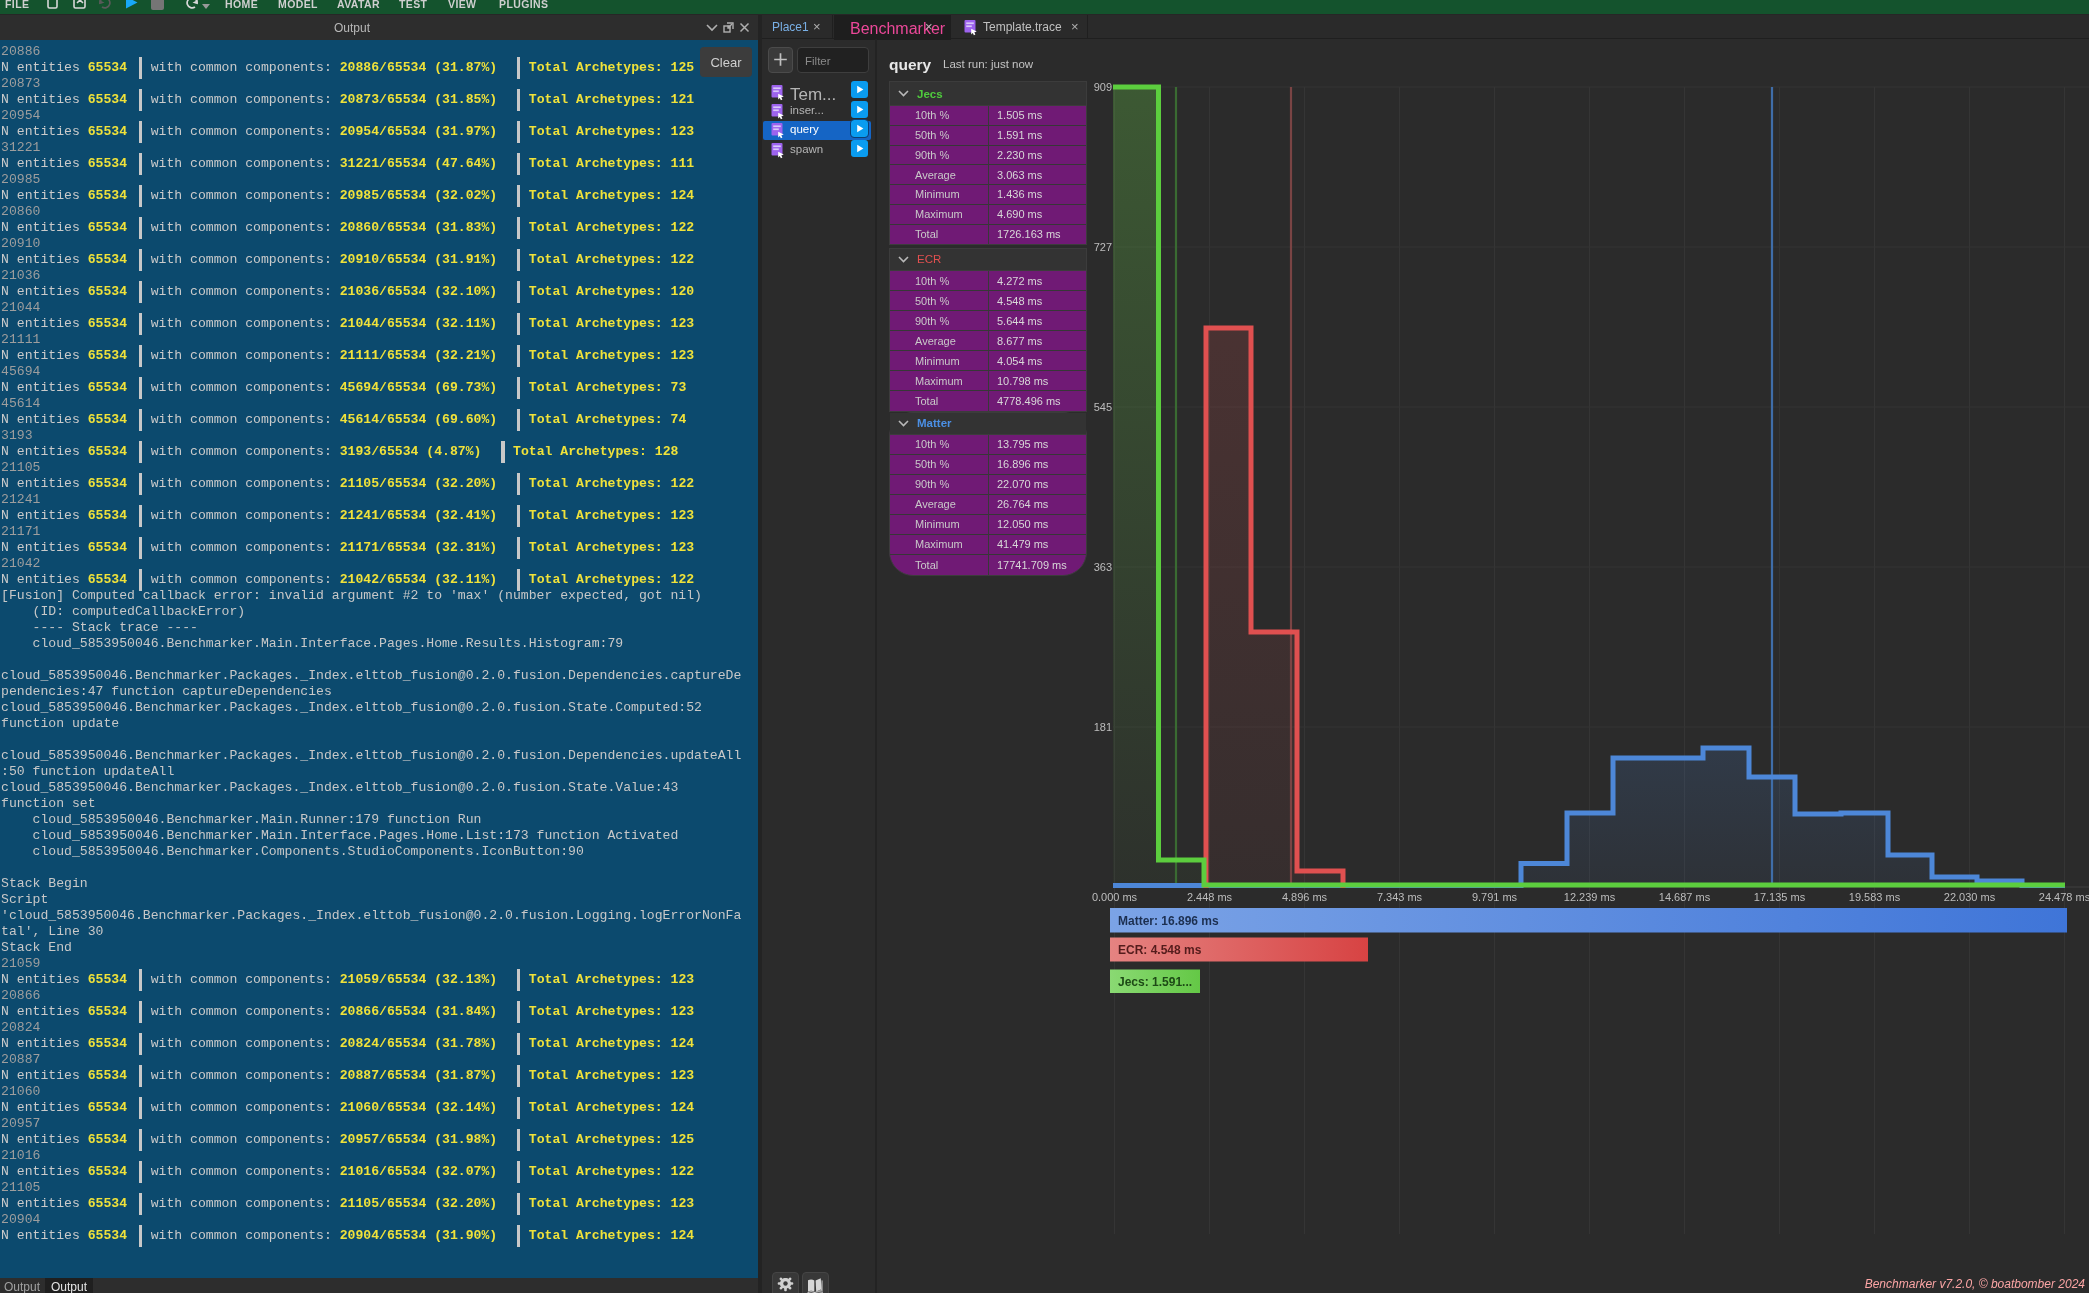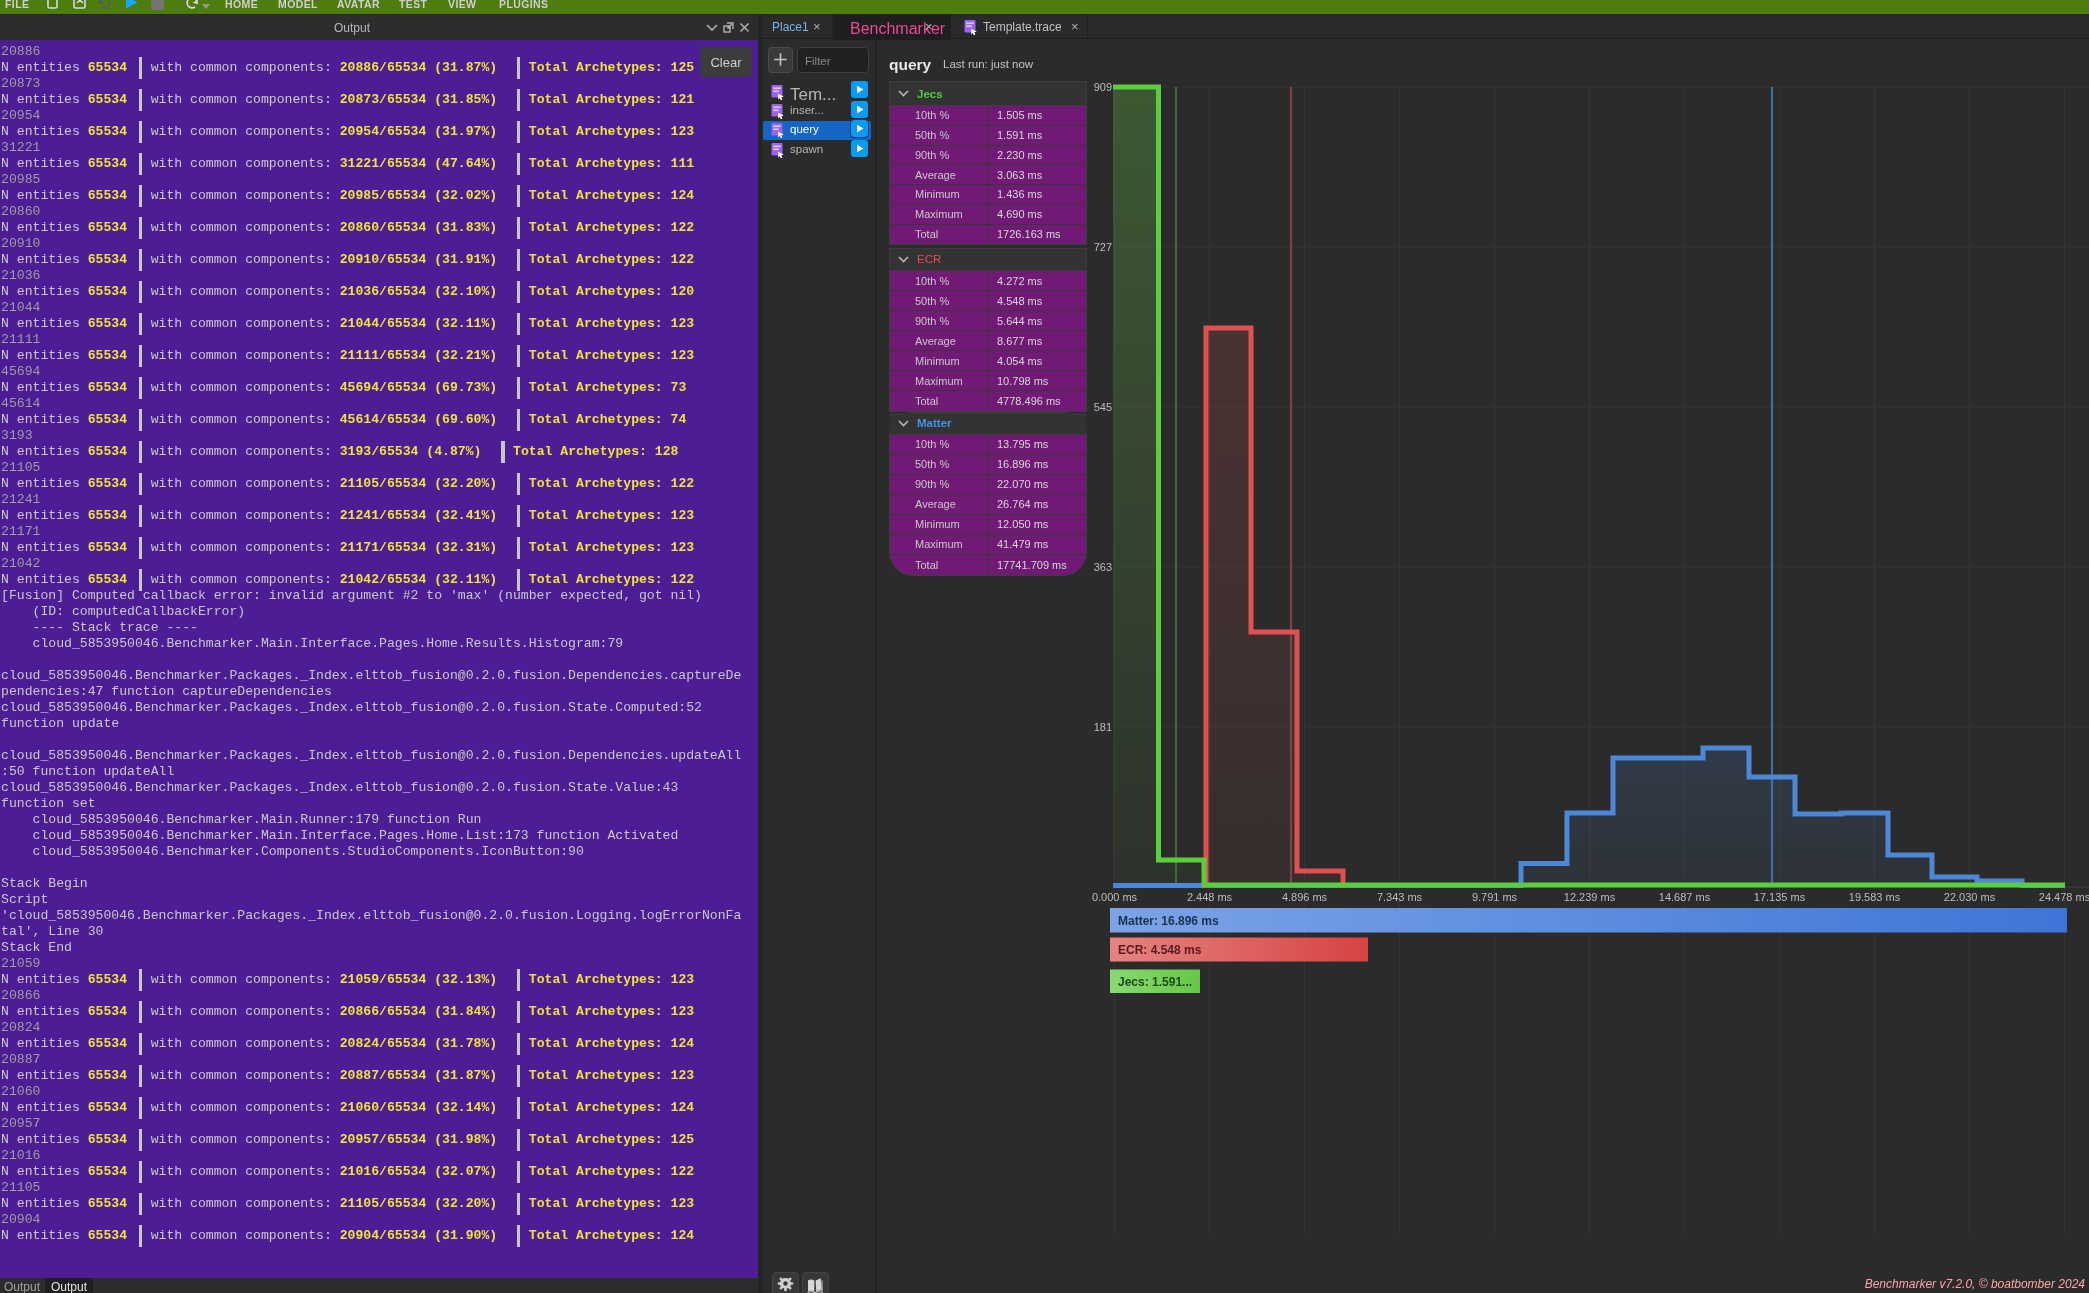--- a/index.html
+++ b/index.html
@@ -18,21 +18,21 @@
 .secrow:last-child { border-bottom:none; }
 .secrow .lab { width:99px; color:#c9c9c9; padding-left:25px; border-right:1px solid #383838; display:flex; align-items:center; }
 .secrow .val { color:#d8d8d8; padding-left:8px; display:flex; align-items:center; }
 .playbtn { position:absolute; width:17px; height:17px; background:#0a9cf0; border-radius:3px; }
 .playbtn.psel { outline:1.5px solid #0c3f74; }
 .chart { position:absolute; left:0; top:0; }
 .tabx { position:absolute; top:19px; color:#b0b0b0; font-size:13px; }
 </style></head>
 <body>
 
-<div class="abs" style="left:0;top:0;width:2089px;height:15px;background:#4d7c0f;border-bottom:1px solid #262626;overflow:hidden;">
+<div class="abs" style="left:0;top:0;width:2089px;height:15px;background:#14532d;border-bottom:1px solid #262626;overflow:hidden;">
 <div style="position:absolute;left:5px;top:-2px;font-size:10.5px;font-weight:bold;color:#cfcfcf;letter-spacing:0.4px;">FILE</div>
 <svg style="position:absolute;left:47px;top:-5px;" width="13" height="16" viewBox="0 0 13 16">
       <rect x="1" y="1" width="9" height="12" rx="1.5" fill="none" stroke="#d8d8d8" stroke-width="1.6"></rect>
     </svg>
 <svg style="position:absolute;left:73px;top:-5px;" width="15" height="16" viewBox="0 0 15 16">
       <rect x="1" y="1" width="11" height="12" rx="1.5" fill="none" stroke="#d8d8d8" stroke-width="1.6"></rect>
       <path d="M4,8 l3,-3 l3,3" fill="none" stroke="#d8d8d8" stroke-width="1.6"></path>
     </svg>
 <svg style="position:absolute;left:98px;top:-5px;" width="14" height="16" viewBox="0 0 14 16">
       <path d="M2,9 a5,5 0 1 1 2,3" fill="none" stroke="#5a5a5a" stroke-width="1.7"></path>
@@ -377,21 +377,21 @@
     </svg>
   <svg style="position:absolute;left:722px;top:6px;" width="13" height="13" viewBox="0 0 13 13">
       <path d="M5,2 H11 V8" fill="none" stroke="#b0b0b0" stroke-width="1.4"></path>
       <rect x="2" y="5" width="6" height="6" fill="none" stroke="#b0b0b0" stroke-width="1.4"></rect>
       <path d="M10,3 L6,7 M6,4.5 V7 H8.5" stroke="#b0b0b0" stroke-width="1.4" fill="none"></path>
     </svg>
   <svg style="position:absolute;left:739px;top:7px;" width="11" height="11" viewBox="0 0 11 11">
       <path d="M1.5,1.5 L9.5,9.5 M9.5,1.5 L1.5,9.5" stroke="#b0b0b0" stroke-width="1.5"></path>
     </svg>
 </div>
-<div id="console" class="abs" style="left:0;top:40px;width:758px;height:1238px;background:#4c1d95;overflow:hidden;">
+<div id="console" class="abs" style="left:0;top:40px;width:758px;height:1238px;background:#0c4a6e;overflow:hidden;">
 <pre style="margin:4px 0 0 1px;"><span class="g">20886</span>
 <span class="w">N entities </span><b class="y">65534</b><span class="w"> </span><span class="bar"></span><span class="w"> with common components: </span><b class="y">20886/65534 (31.87%)</b><span class="w">  </span><span class="bar"></span><span class="w"> </span><b class="y">Total Archetypes: 125</b>
 <span class="g">20873</span>
 <span class="w">N entities </span><b class="y">65534</b><span class="w"> </span><span class="bar"></span><span class="w"> with common components: </span><b class="y">20873/65534 (31.85%)</b><span class="w">  </span><span class="bar"></span><span class="w"> </span><b class="y">Total Archetypes: 121</b>
 <span class="g">20954</span>
 <span class="w">N entities </span><b class="y">65534</b><span class="w"> </span><span class="bar"></span><span class="w"> with common components: </span><b class="y">20954/65534 (31.97%)</b><span class="w">  </span><span class="bar"></span><span class="w"> </span><b class="y">Total Archetypes: 123</b>
 <span class="g">31221</span>
 <span class="w">N entities </span><b class="y">65534</b><span class="w"> </span><span class="bar"></span><span class="w"> with common components: </span><b class="y">31221/65534 (47.64%)</b><span class="w">  </span><span class="bar"></span><span class="w"> </span><b class="y">Total Archetypes: 111</b>
 <span class="g">20985</span>
 <span class="w">N entities </span><b class="y">65534</b><span class="w"> </span><span class="bar"></span><span class="w"> with common components: </span><b class="y">20985/65534 (32.02%)</b><span class="w">  </span><span class="bar"></span><span class="w"> </span><b class="y">Total Archetypes: 124</b>

